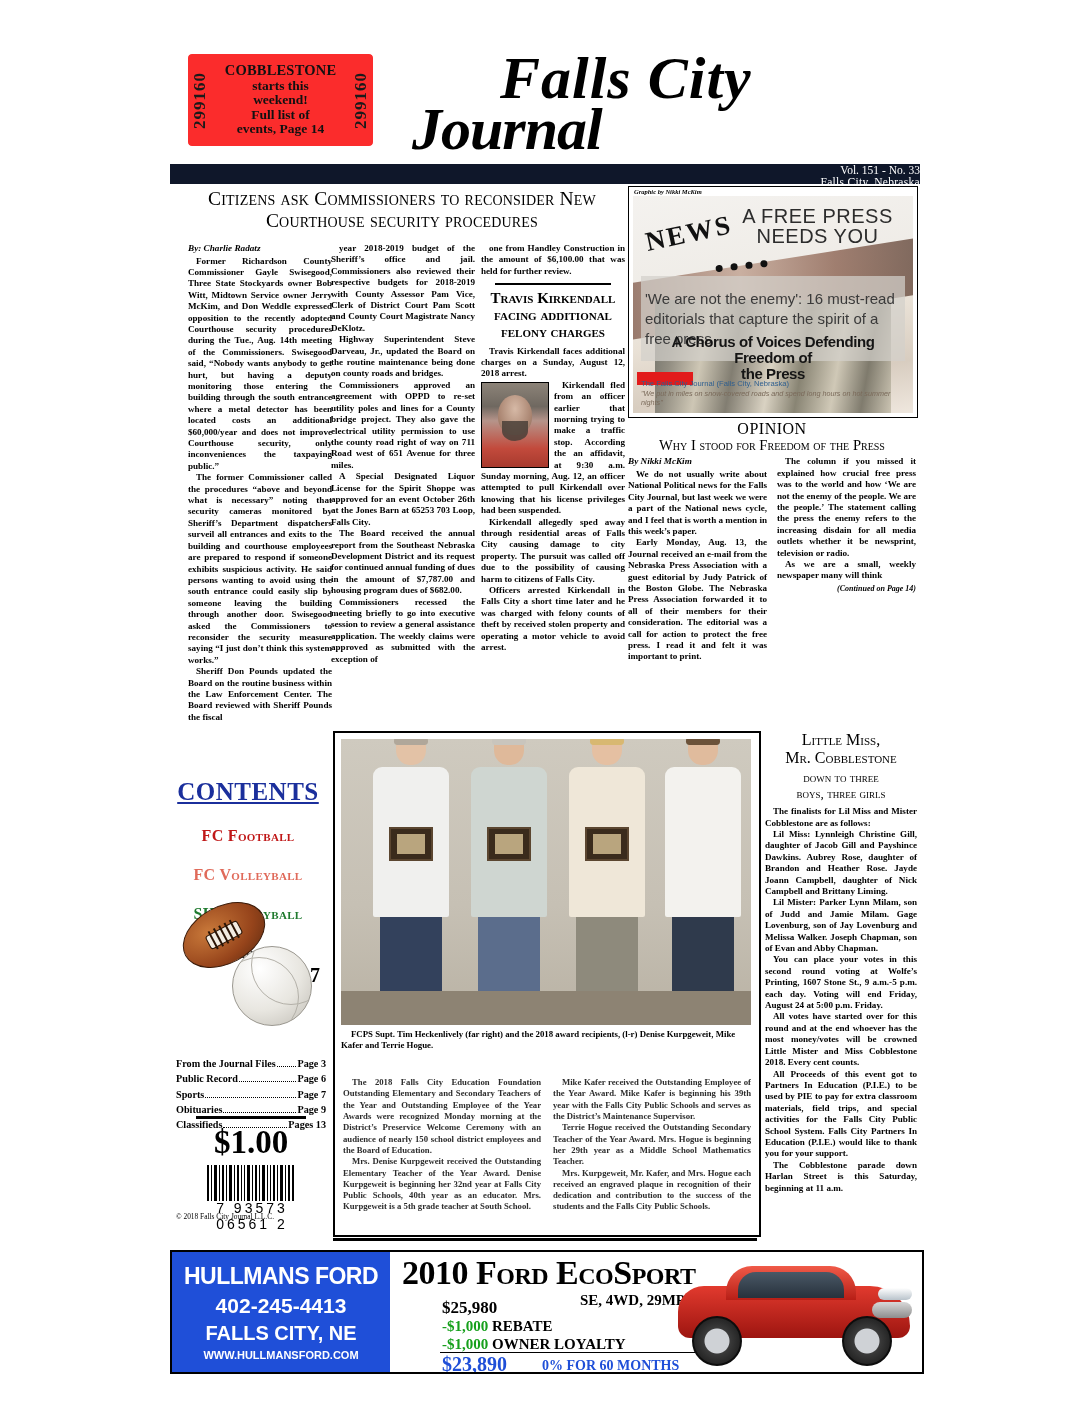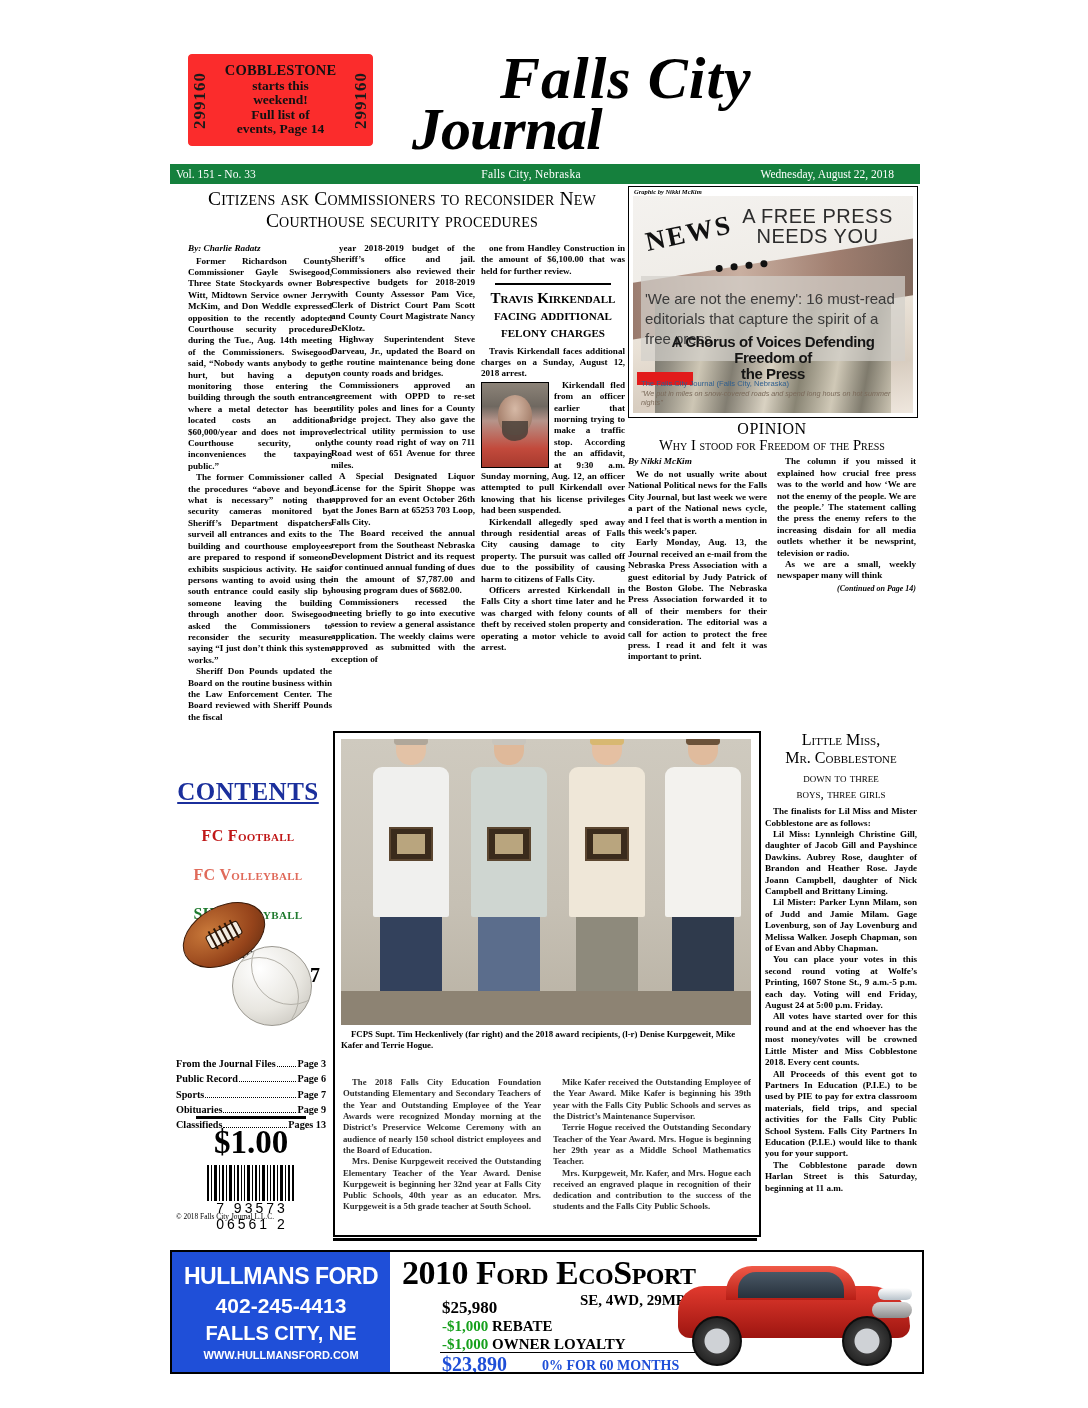--- a/index.html
+++ b/index.html
@@ -15,22 +15,22 @@
   .ticket-inner{display:flex;align-items:center;height:100%;width:100%;}
   .tnum{writing-mode:vertical-rl;transform:rotate(180deg);font-family:"Liberation Serif",serif;
         font-weight:700;font-size:17px;letter-spacing:1px;color:#1a1a1a;padding:0 2px;}
   .tmid{flex:1;text-align:center;font-family:"Liberation Serif",serif;font-weight:700;
         color:#111;line-height:1.08;font-size:13.5px;}
   .tmid .big{font-size:14.5px;letter-spacing:.2px;}
   .title-falls{position:absolute;left:330px;top:-2px;font-family:"Liberation Serif",serif;
         font-style:italic;font-weight:700;font-size:60px;letter-spacing:1px;}
   .title-journal{position:absolute;left:242px;top:56px;font-family:"Liberation Serif",serif;
         font-style:italic;font-weight:700;font-size:60px;letter-spacing:-1px;line-height:.92;}
-  .folio{position:absolute;left:170px;top:164px;width:750px;height:20px;background:#15803d;color:#fff;
-        display:flex;align-items:center;font-size:11.5px;font-family:"Liberation Serif",serif;}
+  .folio{position:absolute;left:170px;top:164px;width:750px;height:20px;background:#0f172a;color:#fff;
+        display:flex;align-items:flex-end;font-size:11.5px;font-family:"Liberation Serif",serif;flex-direction:column;}
   .folio .l{padding-left:6px;font-weight:400;}
   .folio .c{flex:1;text-align:center;letter-spacing:.3px;padding-left:46px;}
   .folio .r{padding-right:26px;}
 
   
   .hl{font-family:"Liberation Serif",serif;font-weight:400;text-align:center;line-height:1.12;}
   .body-col{font-family:"Liberation Serif",serif;font-size:9.1px;line-height:1.255;
             text-align:justify;font-weight:700;}
   .body-col p{margin:0;text-indent:8px;}
   .byline{font-style:italic;font-weight:700;font-size:9.2px;margin-bottom:1px;}

